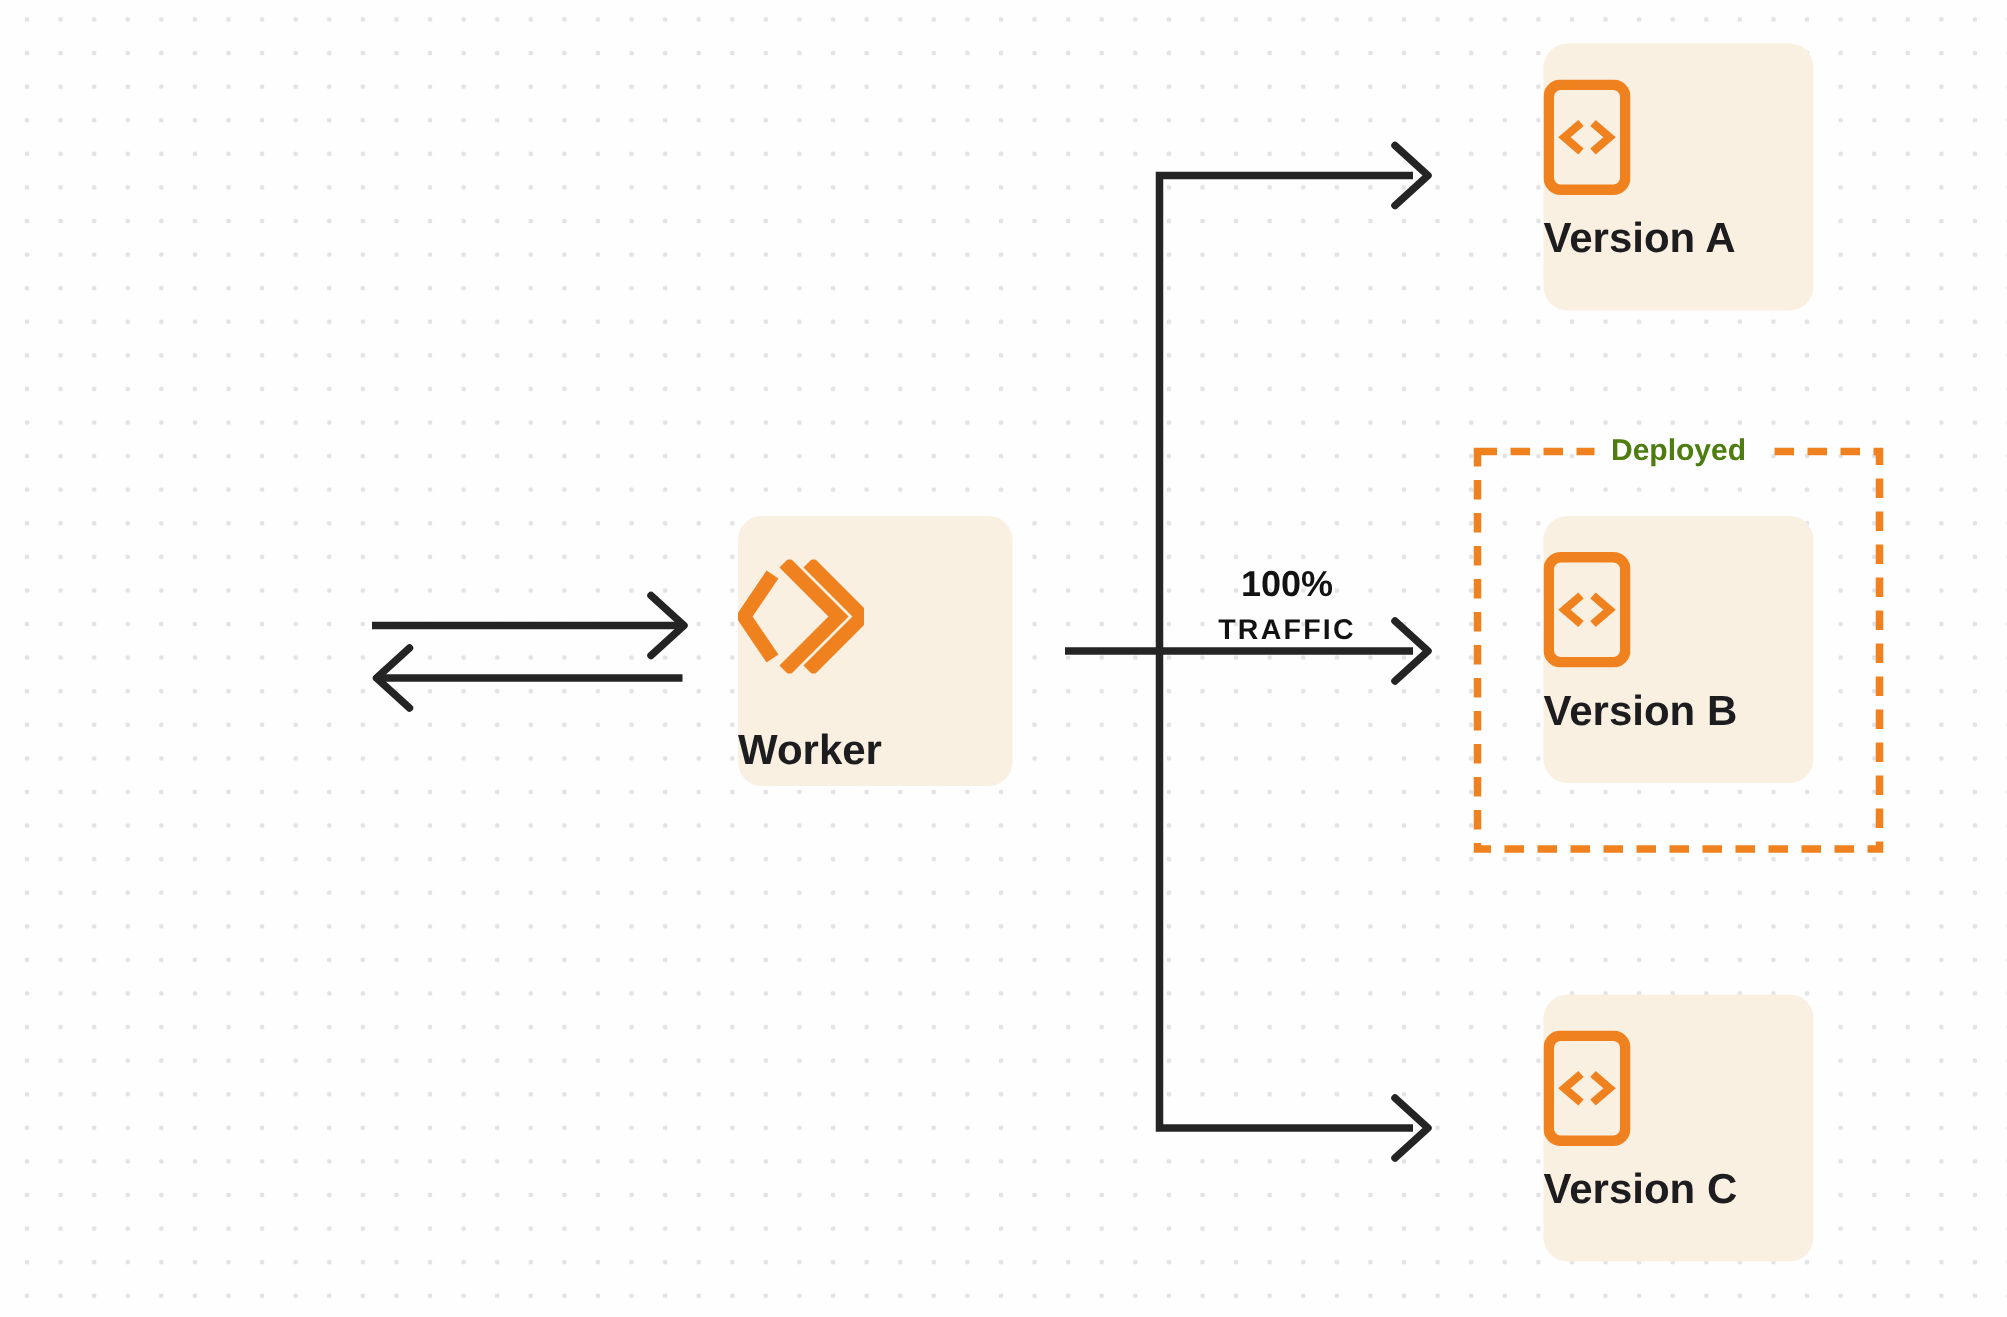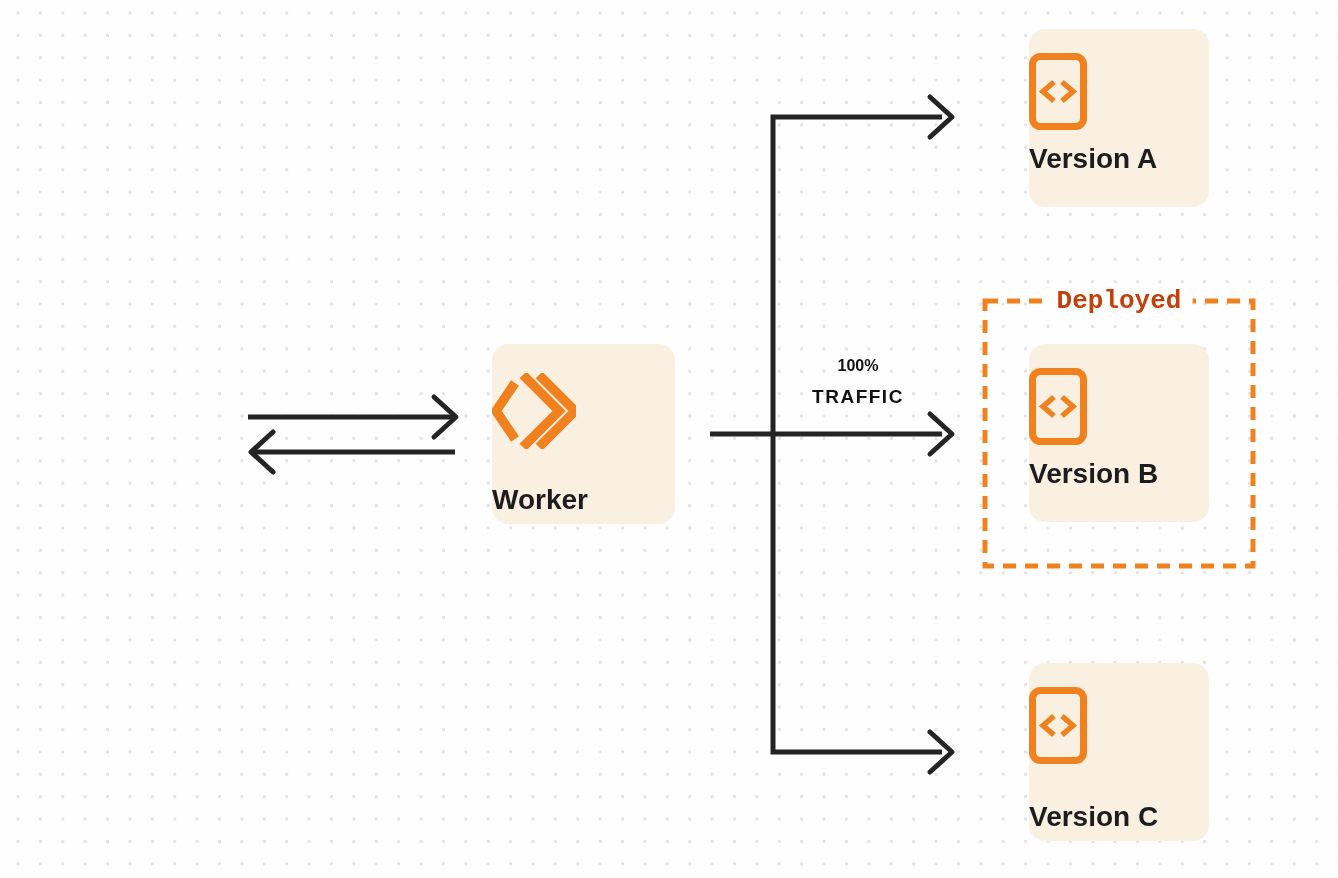--- a/index.html
+++ b/index.html
@@ -40,48 +40,47 @@
   .node-client  { left: 30px;  top: 344px; width: 182px; height: 180px; }
   .node-worker  { left: 492px; top: 344px; width: 183px; height: 180px; }
   .node-worker .logo { margin-top: 29px; }
   .node-worker .node-label { margin-top: 35px; }
 
   .node-version { left: 1029px; width: 180px; height: 178px; }
   .node-version .vicon { margin-top: 24px; }
   .node-version .node-label { margin-top: 13px; }
   .node-version-a { top: 29px;  }
   .node-version-b { top: 344px; }
-  .node-version-c { top: 663px; gap: 24px; }
+  .node-version-c { top: 663px; }
 
   .deployed-label {
     position: absolute;
     left: 1119px;
     top: 301px;
     transform: translate(-50%, -50%);
     background: #FEFEFE;
     padding: 0 11px;
-    color: #c2410c;
+    color: #4d7c0f;
     font-weight: 700;
-    font-size: 26px;
+    font-size: 20px;
     white-space: nowrap;
     z-index: 3;
-    font-family: Liberation Mono, monospace;
   }
 
   .traffic-label {
     position: absolute;
     left: 791px;
     top: 351px;
     width: 134px;
     text-align: center;
     color: #121212;
     font-weight: 700;
     z-index: 2;
   }
-  .traffic-line1 { font-size: 16px; line-height: 30px; }
+  .traffic-line1 { font-size: 24px; line-height: 30px; margin-top: 24px; }
   .traffic-line2 { font-size: 19px; line-height: 32px; letter-spacing: 1.5px; }
 </style>
 </head>
 <body>
 
 <div class="canvas">
 
   <svg class="edges-layer" viewBox="0 0 1338 878" xmlns="http://www.w3.org/2000/svg">
     <g stroke="#242424" stroke-width="5" fill="none">
 

